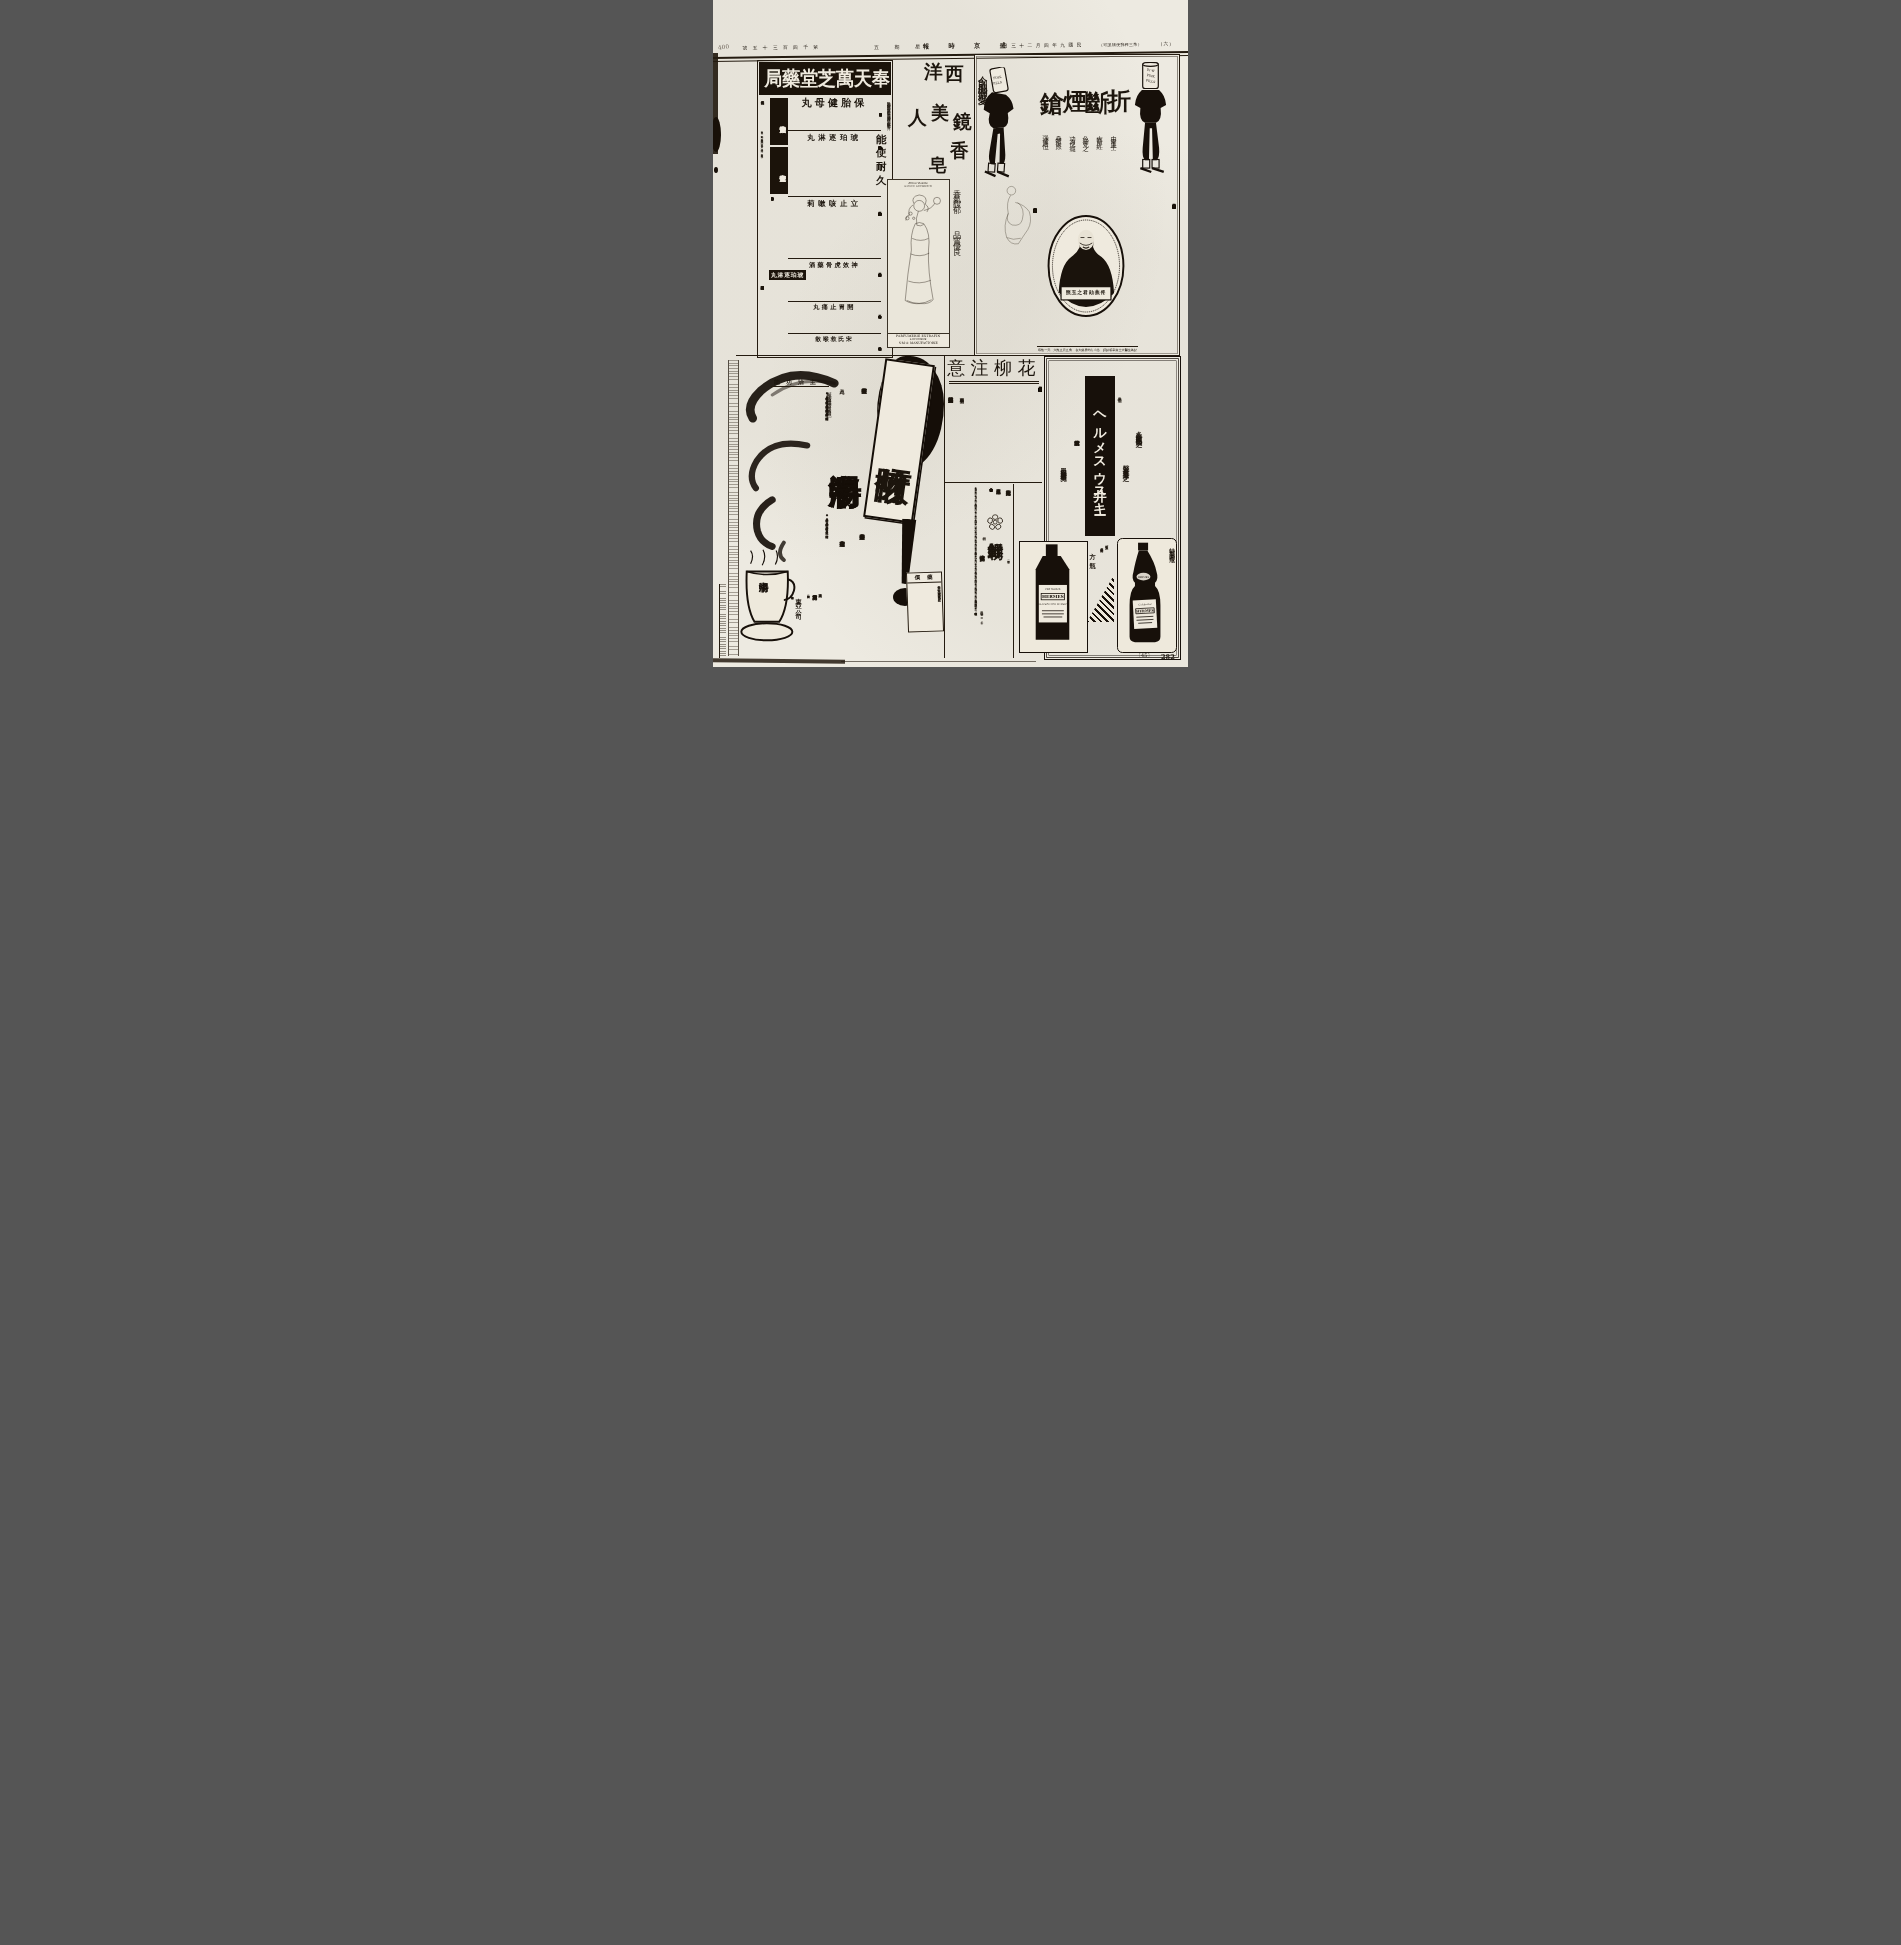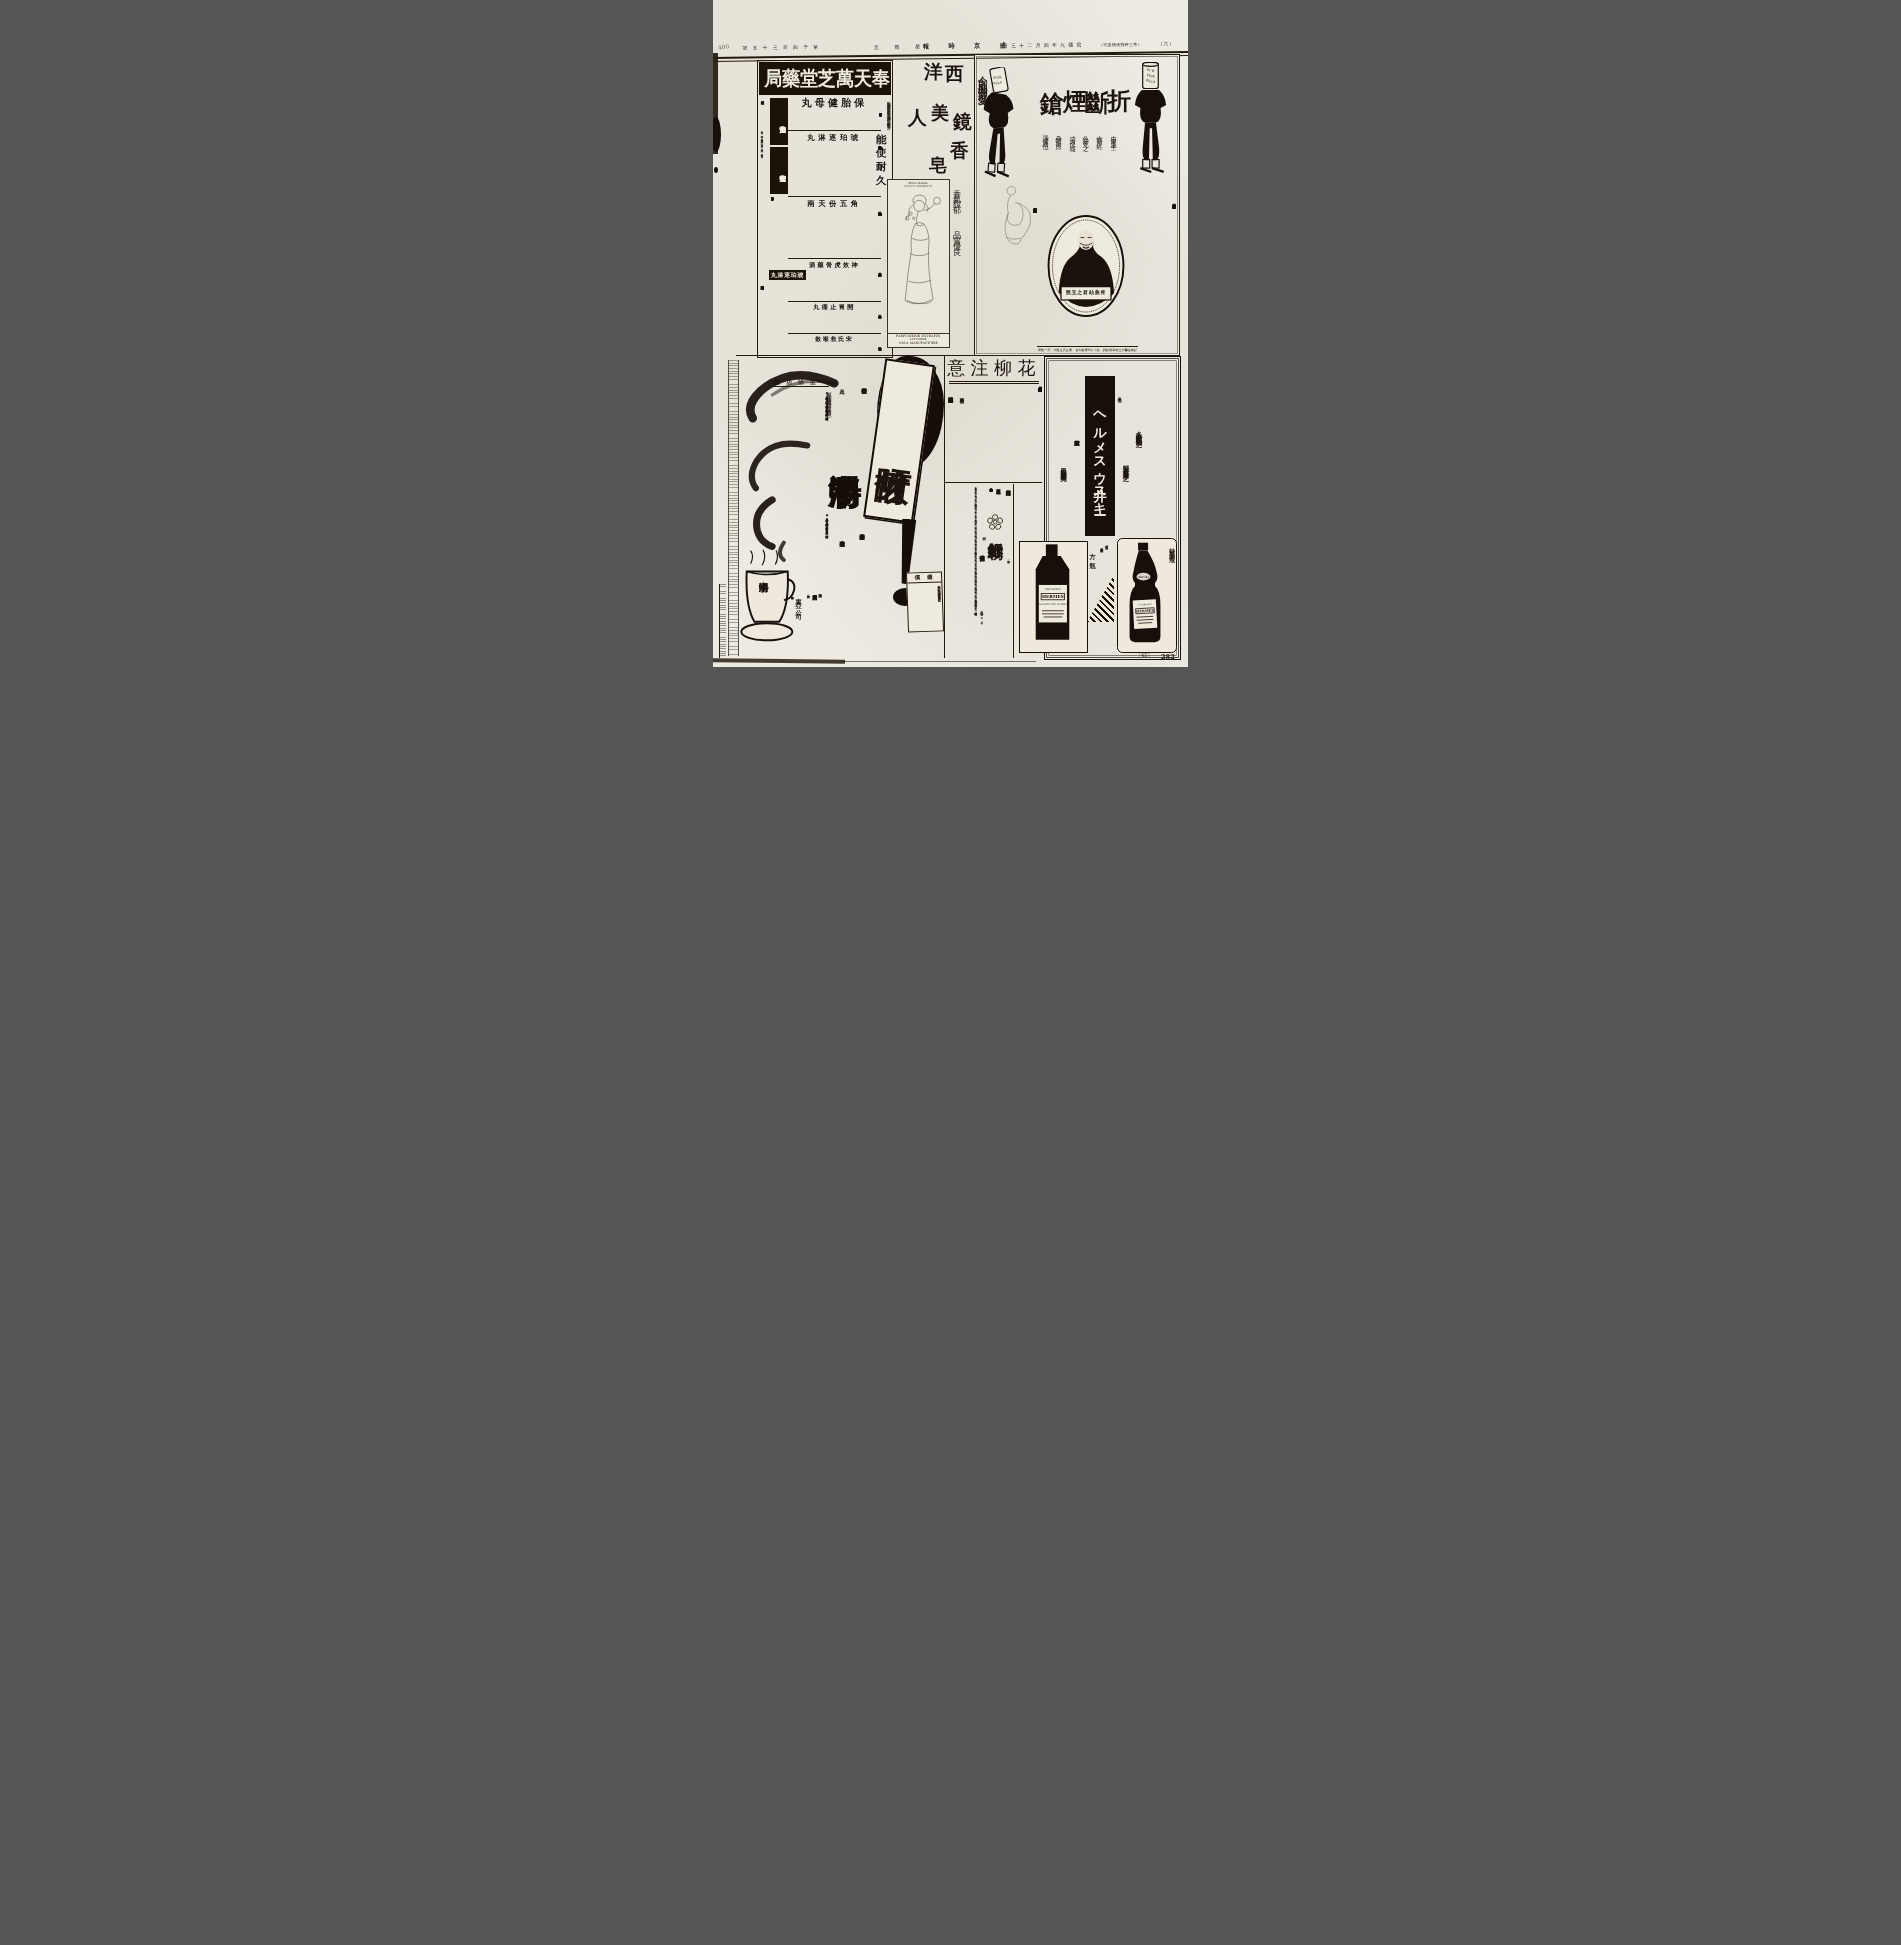--- a/index.html
+++ b/index.html
@@ -47,21 +47,21 @@
       <div style="font-size:19.5px;font-weight:bold;letter-spacing:0px;line-height:33px;white-space:nowrap;transform:scaleX(.92);">局藥堂芝萬天奉</div>
     </div>
 
     <div class="v abs" style="right:1.6px;top:37px;height:253px;font-size:3.7px;letter-spacing:0.8px;">太醫院宋御醫考驗立案發給執照專賣各省府縣均有代傳本堂宋醫應驗良方</div>
 
     <div class="abs" style="left:30px;top:35px;width:93px;height:258px;">
       <div class="hline" style="font-size:10px;font-weight:bold;text-align:center;letter-spacing:3.1px;">丸母健胎保</div>
       <div class="v smalltxt" style="height:17px;margin:0.8px 0 0 auto;font-size:2.5px;">專治婦人氣血兩虧屢次小產久不受孕此丸養胎扶元保產最良每盒價洋一元八角</div>
       <div class="hline" style="font-size:7.4px;font-weight:bold;text-align:center;letter-spacing:3.5px;margin-top:2.3px;border-top:0.4px solid #241b10;padding-top:1.6px;">丸淋逐珀琥</div>
       <div class="v smalltxt" style="height:50px;margin:1.2px 0 0 auto;">此藥以參茸為君乃仙傳成方大補元氣培養氣血男子腎寒精冷陽痿精神短少婦女經水不調久不受孕腰腿疼痛膝下冷痛久服悅顏色壯陽稀子延年每匣價洋二元四角六匣十元</div>
-      <div class="hline" style="font-size:7.4px;font-weight:bold;text-align:center;letter-spacing:3.5px;margin-top:2.3px;border-top:0.4px solid #241b10;padding-top:1.6px;">兩天份五角</div>
+      <div class="hline" style="font-size:7.4px;font-weight:bold;text-align:center;letter-spacing:3.5px;margin-top:2.3px;border-top:0.4px solid #241b10;padding-top:1.6px;">莉嗽咳止立</div>
       <div class="v smalltxt" style="height:46px;margin:1.2px 0 0 auto;">本堂宋醫治男女老幼痰嗽氣喘無論年深久嗽風寒勞碌外感內傷此藥善能止嗽定喘清痰養肺輕者一服立見功効重者煎服能去病根永不再發每服價洋四角十服價洋三圓無二價</div>
       <div class="hline" style="font-size:6.2px;font-weight:bold;text-align:center;letter-spacing:2.3px;margin-top:2.3px;border-top:0.4px solid #241b10;padding-top:1.6px;">酒藥骨虎效神</div>
       <div class="v smalltxt" style="height:28px;margin:1.2px 0 0 auto;">此酒專治風寒麻木半身不遂諸般腰腿疼痛筋骨疼痛男婦老幼皆可服之每壺價洋六角大壺一元三角</div>
       <div class="hline" style="font-size:6.2px;font-weight:bold;text-align:center;letter-spacing:2.3px;margin-top:1.9px;border-top:0.4px solid #241b10;padding-top:1.2px;">丸痛止胃開</div>
       <div class="v smalltxt" style="height:18.7px;margin:0.8px 0 0 auto;">專治胃口疼痛老幼心口疼痛嘈雜吞酸食積滿悶每盒價洋二角九盒一元</div>
       <div class="hline" style="font-size:5.8px;font-weight:bold;text-align:center;letter-spacing:1.9px;margin-top:1.6px;border-top:0.4px solid #241b10;padding-top:1.2px;">散喉救氏宋</div>
       <div class="v smalltxt" style="height:15.6px;margin:0.8px 0 0 auto;">專治爛喉痧白喉雙單乳蛾喉風喉痛吹之立効每瓶價洋五角</div>
     </div>
 
     <div class="blackbox v abs" style="left:11.7px;top:37px;width:16.3px;height:45px;font-size:6.6px;font-weight:bold;padding:0.8px;">虎骨熊油膏</div>

